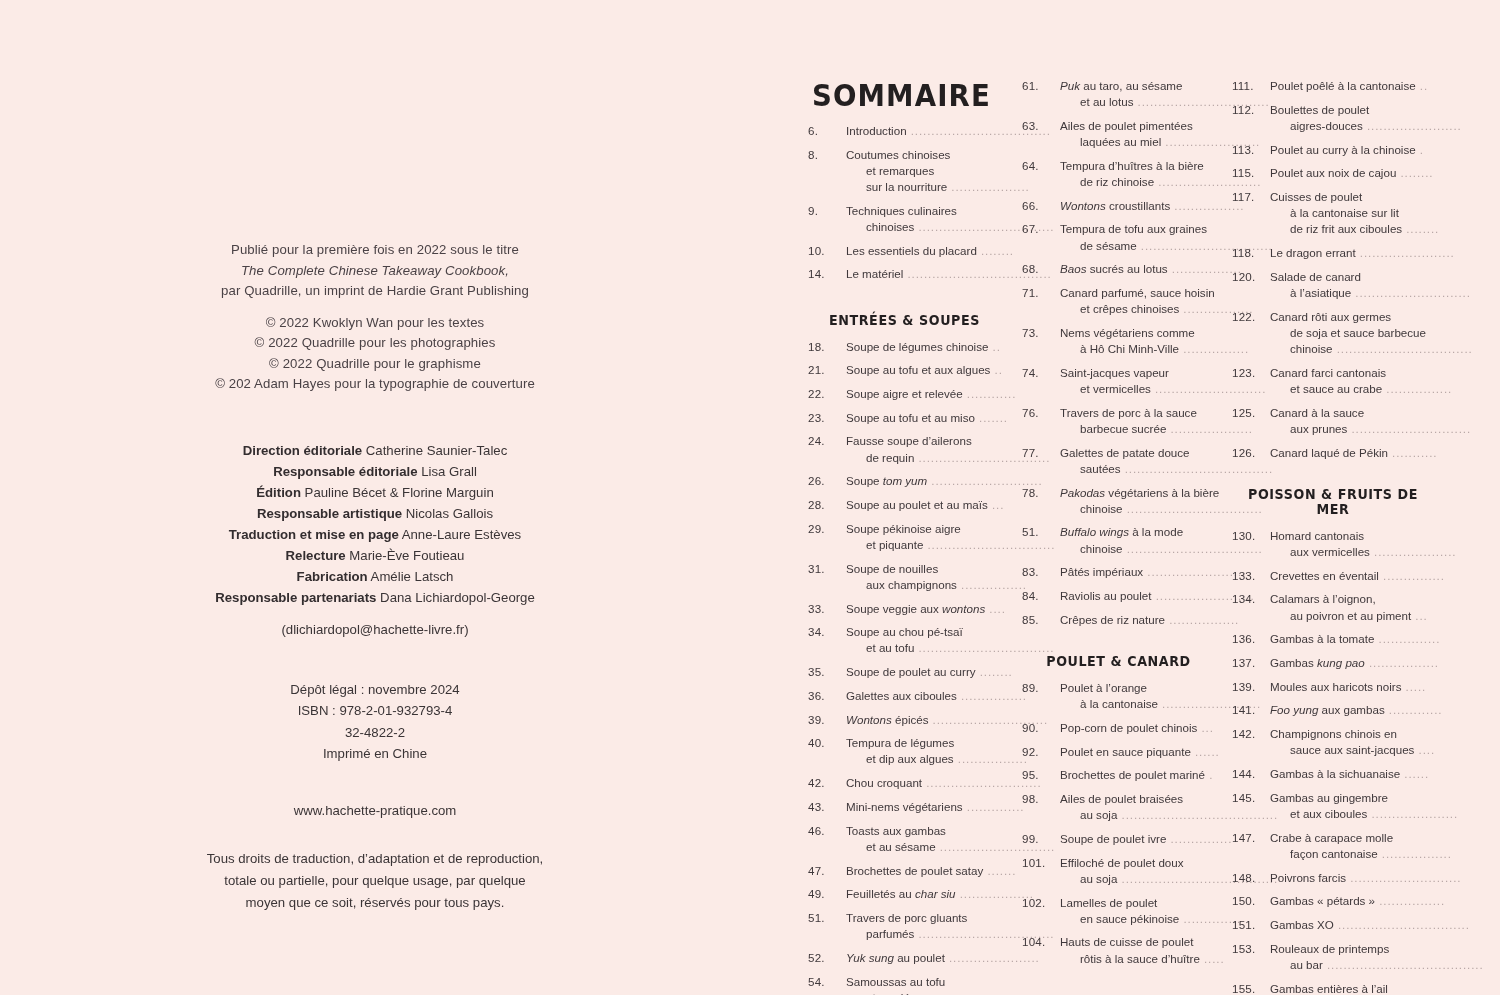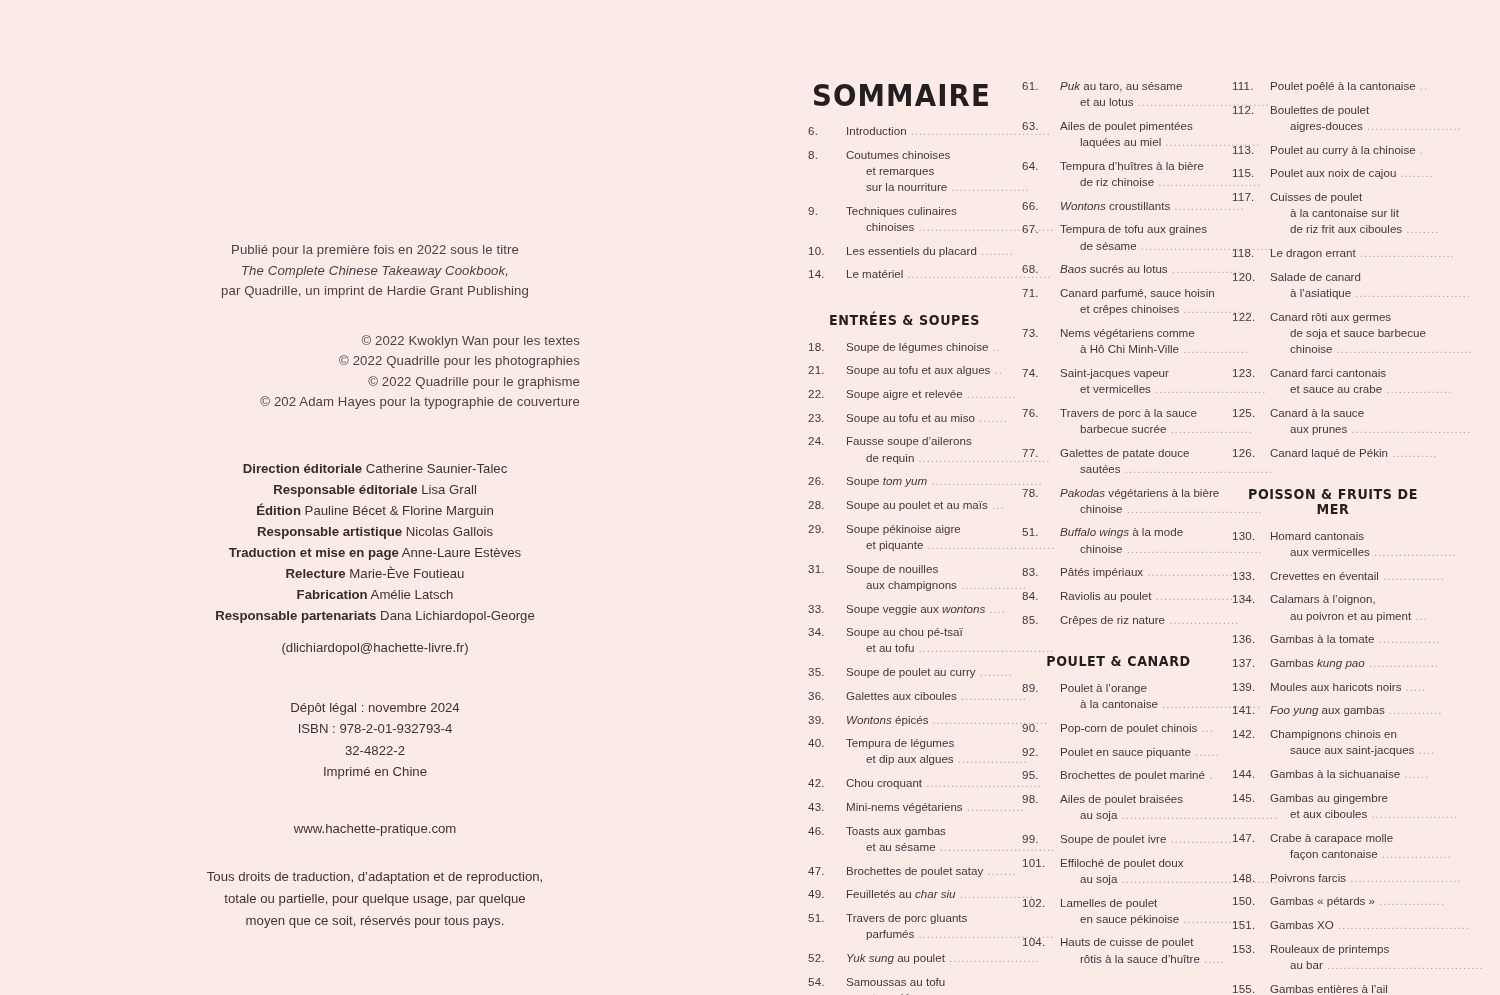--- a/index.html
+++ b/index.html
@@ -26,21 +26,21 @@
     box-sizing: border-box;
     padding: 240px 170px 0 170px;
     text-align: center;
   }
   .cr-block {
     font-size: 13.2px;
     line-height: 20.5px;
     color: #4a4246;
     letter-spacing: 0.1px;
   }
-  .cr-block + .cr-block { margin-top: 29px; text-align: right; }
+  .cr-block + .cr-block { margin-top: 11px; }
   .cr-line { display: block; white-space: nowrap; }
   .cr-line em { }
   .cr-credits {
     margin-top: 45px;
     font-size: 13.2px;
     line-height: 21px;
   }
   .cr-credits .cr-line { white-space: nowrap; }
   .cr-credits b {
     font-weight: bold;

